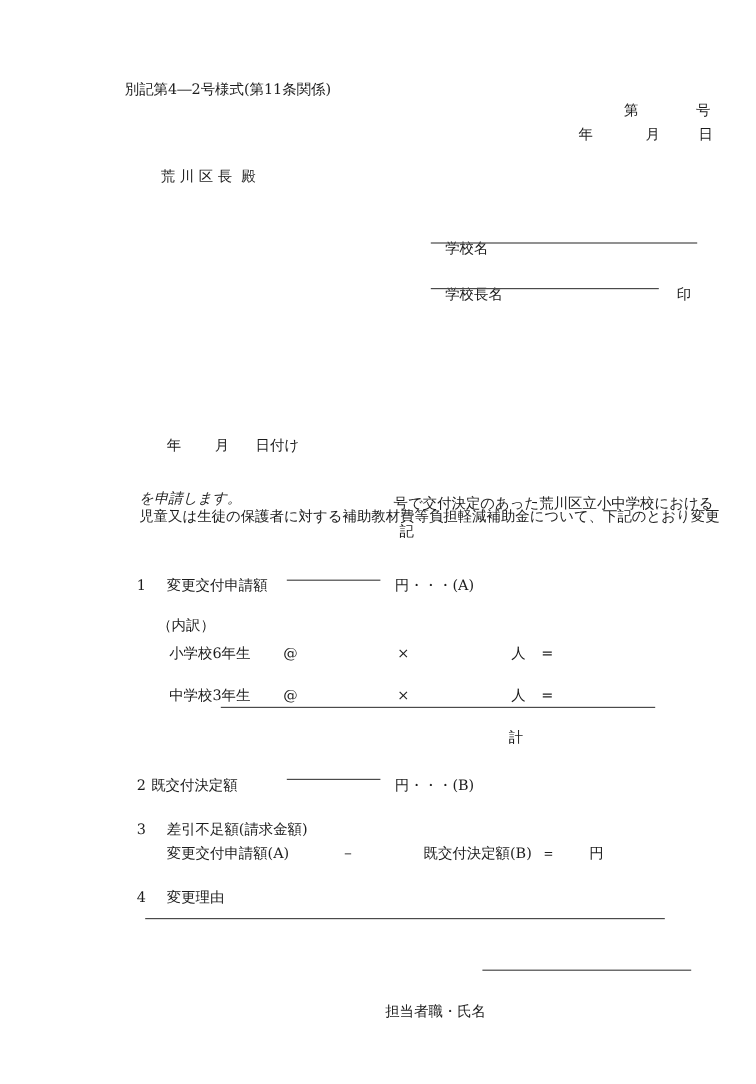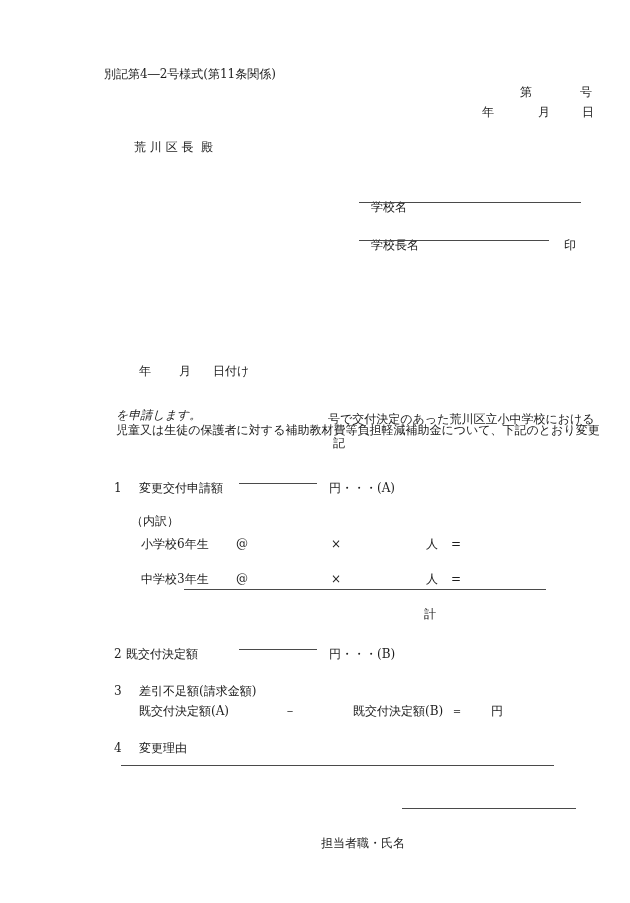--- a/index.html
+++ b/index.html
@@ -93,21 +93,21 @@
   <div class="rule" style="left:160px; top:565px; width:362px;"></div>
   <span class="t" style="left:388px; top:571px;">計</span>
 
   <span class="t" style="left:78px; top:611px;">2</span>
   <span class="t" style="left:90px; top:611px;">既交付決定額</span>
   <div class="rule" style="left:215px; top:625px; width:78px;"></div>
   <span class="t" style="left:293px; top:611px;">円・・・(B)</span>
 
   <span class="t" style="left:78px; top:648px;">3</span>
   <span class="t" style="left:103px; top:648px;">差引不足額(請求金額)</span>
-  <span class="t" style="left:103px; top:668px;">既交付決定額(A)</span>
+  <span class="t" style="left:103px; top:668px;">変更交付申請額(A)</span>
   <span class="t" style="left:248px; top:668px;">－</span>
   <span class="t" style="left:282px; top:668px;margin-left:35px;">既交付決定額(B)</span>
   <span class="t" style="left:415px; top:668px;">＝</span>
   <span class="t" style="left:455px; top:668px;">円</span>
 
   <span class="t" style="left:78px; top:705px;">4</span>
   <span class="t" style="left:103px; top:705px;">変更理由</span>
   <div class="rule" style="left:97px; top:741px; width:433px;"></div>
 
   <span class="t" style="left:285px; top:800px;">担当者職・氏名</span>

